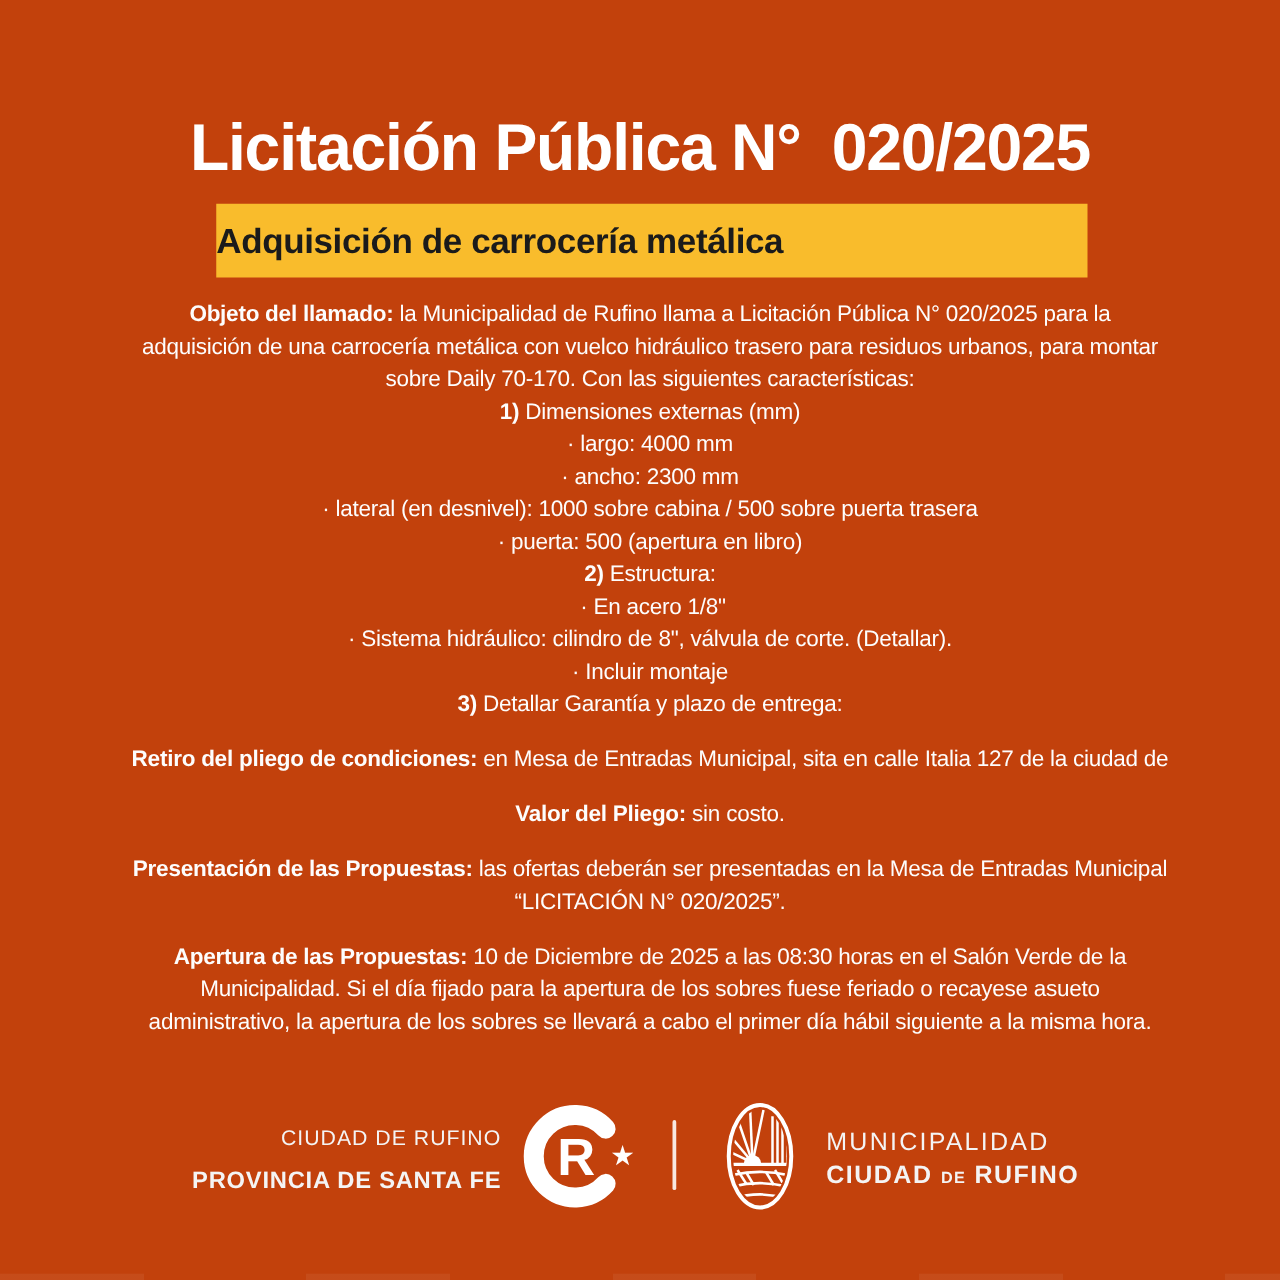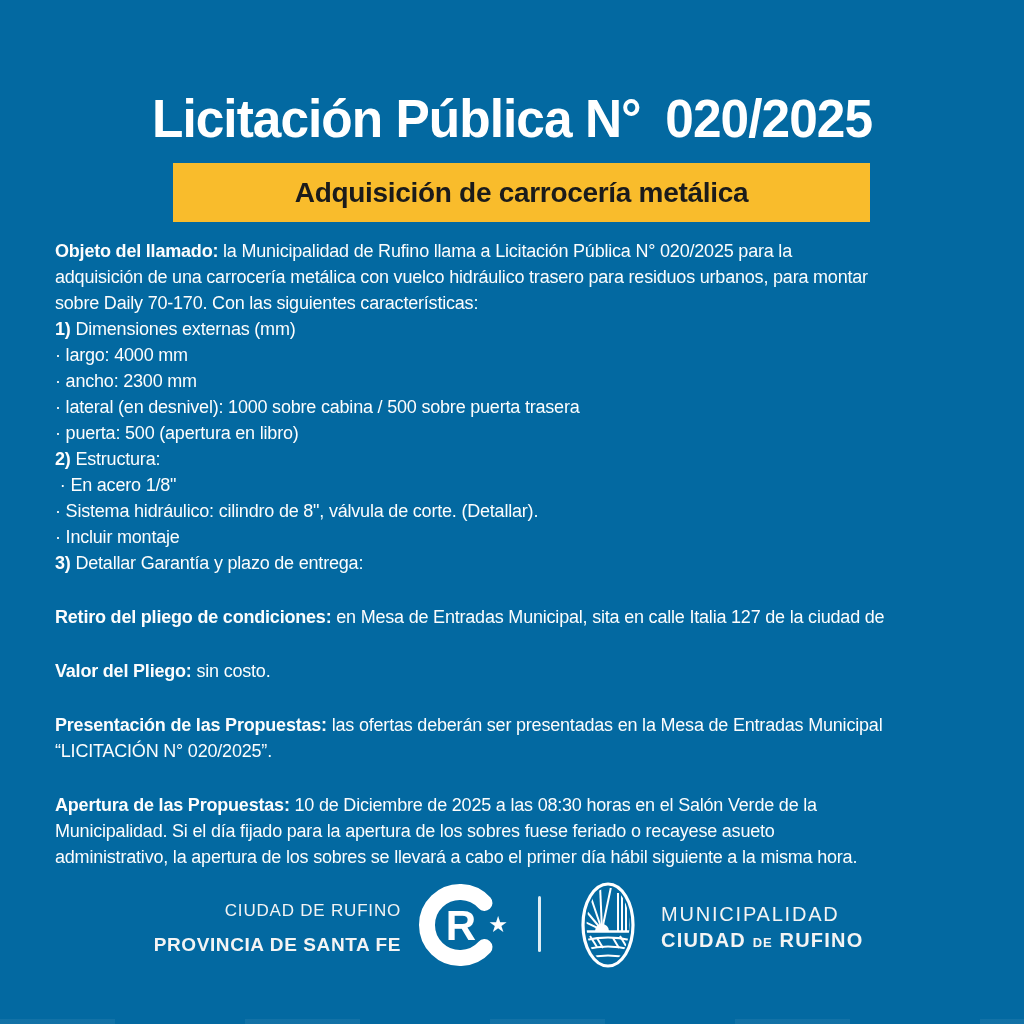--- a/index.html
+++ b/index.html
@@ -1,46 +1,47 @@
 <!DOCTYPE html>
 <html><head>
 <meta charset="utf-8">
 <style>
   html,body{margin:0;padding:0;background:#3a3a3a;}
   .canvas{
     position:relative;width:1024px;height:1024px;overflow:hidden;
-    background:#0369a1;
+    background:#c2410c;
     font-family:"Liberation Sans", sans-serif;
     color:#ffffff;
   }
   .title{
     position:absolute;top:88px;left:0;width:1024px;
     text-align:center;
     font-size:53px;font-weight:800;letter-spacing:-1px;
     color:#ffffff;
     transform:scaleX(0.97);
     white-space:pre;
   }
   .banner{
     position:absolute;top:163px;left:173px;width:697px;height:59px;
     background:#F9BC2C;
-    display:flex;align-items:center;justify-content:center;
+    display:flex;align-items:center;
   }
   .banner-label{
     font-size:28px;font-weight:800;color:#1b1b1b;letter-spacing:-0.3px;
     white-space:pre;
   }
   .body-text{
     position:absolute;top:238px;left:55px;width:930px;
     font-size:18px;line-height:26px;letter-spacing:-0.2px;
     color:#fdfdfd;
+    text-align:center;
   }
   .body-line{white-space:pre;}
   .body-line b{font-weight:700;}
-  .gap{margin-top:28px;}
+  .gap{margin-top:18px;}
   .footer{position:absolute;left:0;top:870px;width:1012px;height:130px;}
   .foot-left{
     position:absolute;right:611px;top:31px;text-align:right;color:#f4f4f4;
   }
   .foot-left-l1{font-size:17px;font-weight:400;letter-spacing:0.8px;white-space:pre;}
   .foot-left-l2{font-size:19px;font-weight:700;letter-spacing:0.6px;margin-top:13px;white-space:pre;}
   .cr-logo{position:absolute;left:418px;top:12px;}
   .divider{
     position:absolute;left:538px;top:26px;width:3px;height:56px;
     background:rgba(255,255,255,0.88);border-radius:2px;

